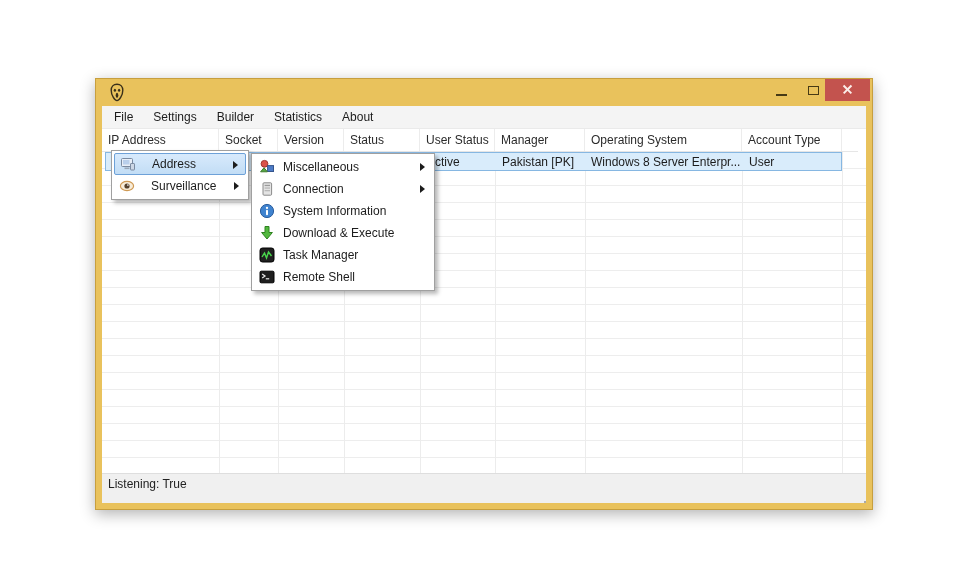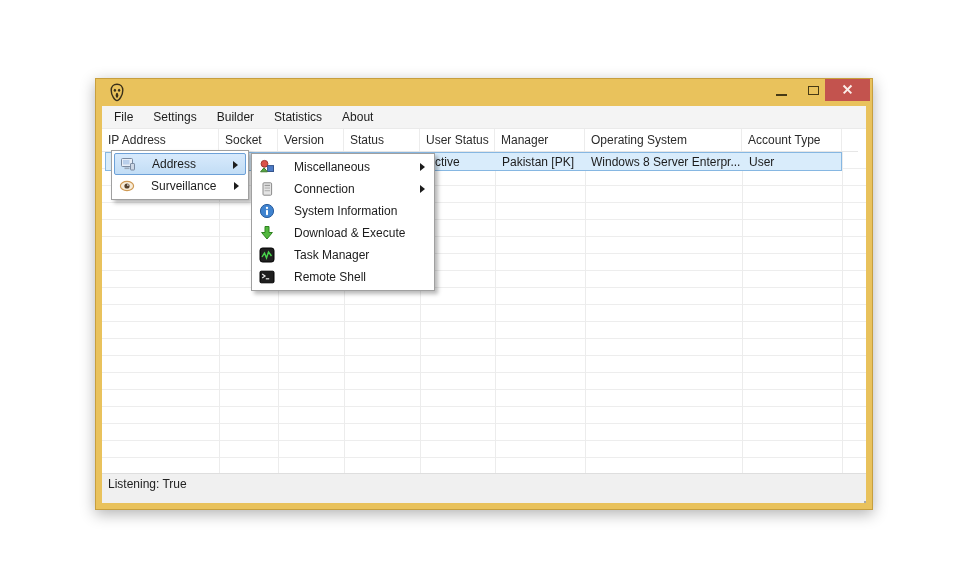--- a/index.html
+++ b/index.html
@@ -60,21 +60,21 @@
   
   .popup { position:absolute; background:#ffffff; border:1px solid #a0a0a0;
            box-shadow:3px 3px 4px rgba(0,0,0,0.28); padding:2px; z-index:30; }
   .menu1 { left:15px; top:71px; width:138px; }
   .menu2 { left:155px; top:74px; width:184px; z-index:40; }
   .pm-item { position:relative; height:22px; display:flex; align-items:center; }
   .pm-item.hl { background:linear-gradient(#d8eafc,#c2ddf5); border:1px solid #6da1d8;
                 border-radius:2px; }
   .pm-item .ico { width:16px; height:16px; margin:0 0 0 5px; flex:0 0 16px; }
   .pm-item .lbl { font-size:12px; color:#1c1c1c; margin-left:16px; white-space:nowrap; }
-  .menu2 .pm-item .lbl { margin-left:19px; }
+  .menu2 .pm-item .lbl { margin-left:8px; }
   .sub-arrow { position:absolute; right:7px; top:7px; width:0; height:0;
                border-left:5px solid #1c1c1c; border-top:4px solid transparent;
                border-bottom:4px solid transparent; }
 </style>
 </head>
 <body>
 
 <div class="window">
 
   <div class="titlebar">

